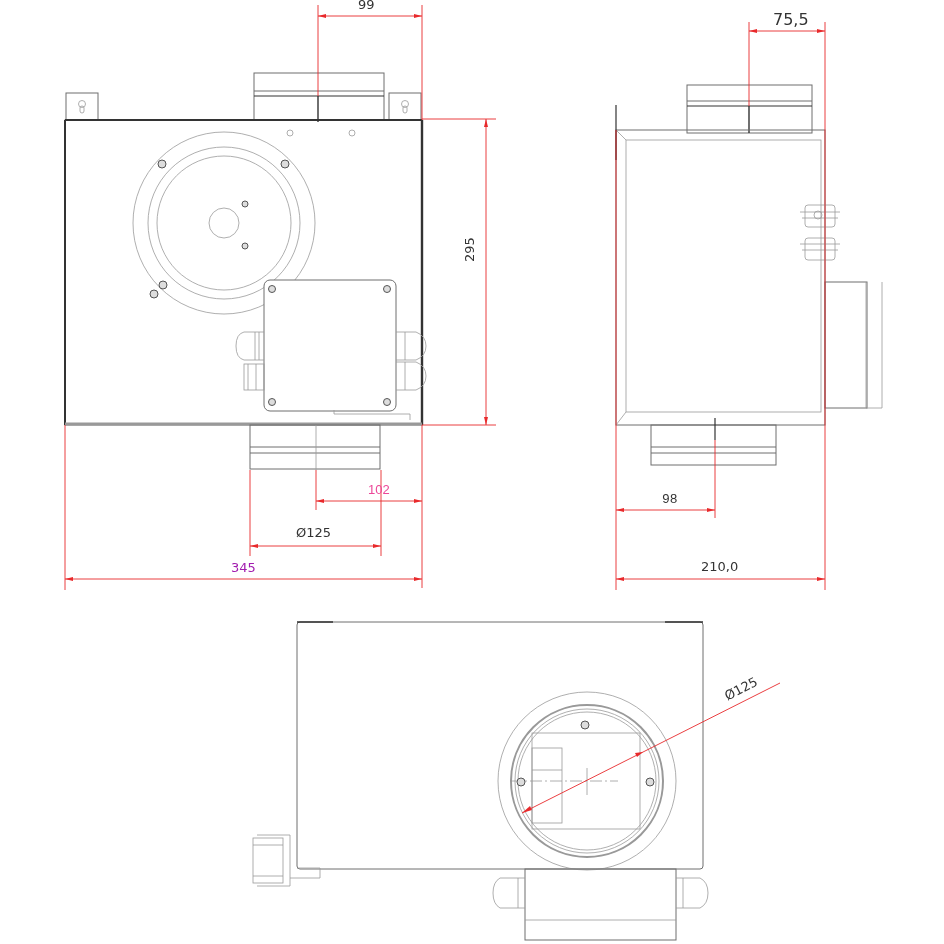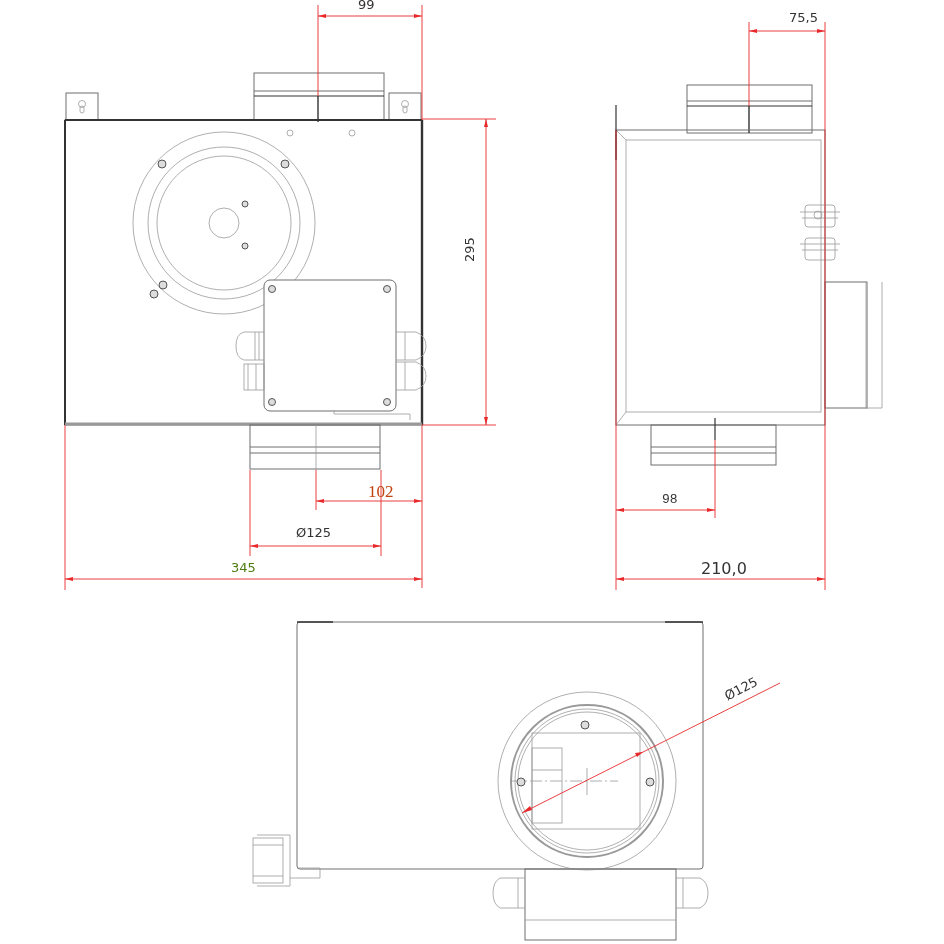--- a/index.html
+++ b/index.html
@@ -220,21 +220,21 @@
 
   <g>
     <line class="dim" x1="522" y1="813" x2="780" y2="683"></line>
     <polygon class="arr" points="522,813 530,806 532,810"></polygon>
     <polygon class="arr" points="643,752 635,753 637,757"></polygon>
   </g>
 </svg>
 
 <div style="position:absolute;left:358px;top:-3px;font-size:13px;color:#333;font-family:'DejaVu Sans',sans-serif;">99</div>
 <div style="position:absolute;left:462px;top:262px;font-size:13px;color:#333;transform:rotate(-90deg);transform-origin:left top;font-family:'DejaVu Sans',sans-serif;">295</div>
-<div style="position:absolute;left:368px;top:482px;font-size:17px;color:#c2410c;font-family:Liberation Serif, serif;">102</div>
+<div style="position:absolute;left:368px;top:482px;font-size:13px;color:#ec4899;font-family:Liberation Sans, sans-serif;">102</div>
 <div style="position:absolute;left:296px;top:525px;font-size:13px;color:#333;font-family:'DejaVu Sans',sans-serif;">Ø125</div>
-<div style="position:absolute;left:231px;top:560px;font-size:13px;color:#4d7c0f;font-family:'DejaVu Sans',sans-serif;text-align:right;">345</div>
-
-<div style="position:absolute;left:773px;top:10px;font-size:13px;color:#333;font-family:'DejaVu Sans',sans-serif;margin-left:16px;">75,5</div>
+<div style="position:absolute;left:231px;top:560px;font-size:13px;color:#a21caf;font-family:'DejaVu Sans',sans-serif;text-align:right;">345</div>
+
+<div style="position:absolute;left:773px;top:10px;font-size:16px;color:#333;font-family:'DejaVu Sans',sans-serif;">75,5</div>
 <div style="position:absolute;left:662px;top:492px;font-size:13px;color:#333;font-family:Liberation Mono, monospace;">98</div>
-<div style="position:absolute;left:701px;top:559px;font-size:16px;color:#333;font-family:'DejaVu Sans',sans-serif;">210,0</div>
+<div style="position:absolute;left:701px;top:559px;font-size:13px;color:#333;font-family:'DejaVu Sans',sans-serif;">210,0</div>
 
 <div style="position:absolute;left:722px;top:690px;font-size:13px;color:#333;transform:rotate(-27deg);transform-origin:left top;font-family:'DejaVu Sans',sans-serif;">Ø125</div>
 
 </body></html>

